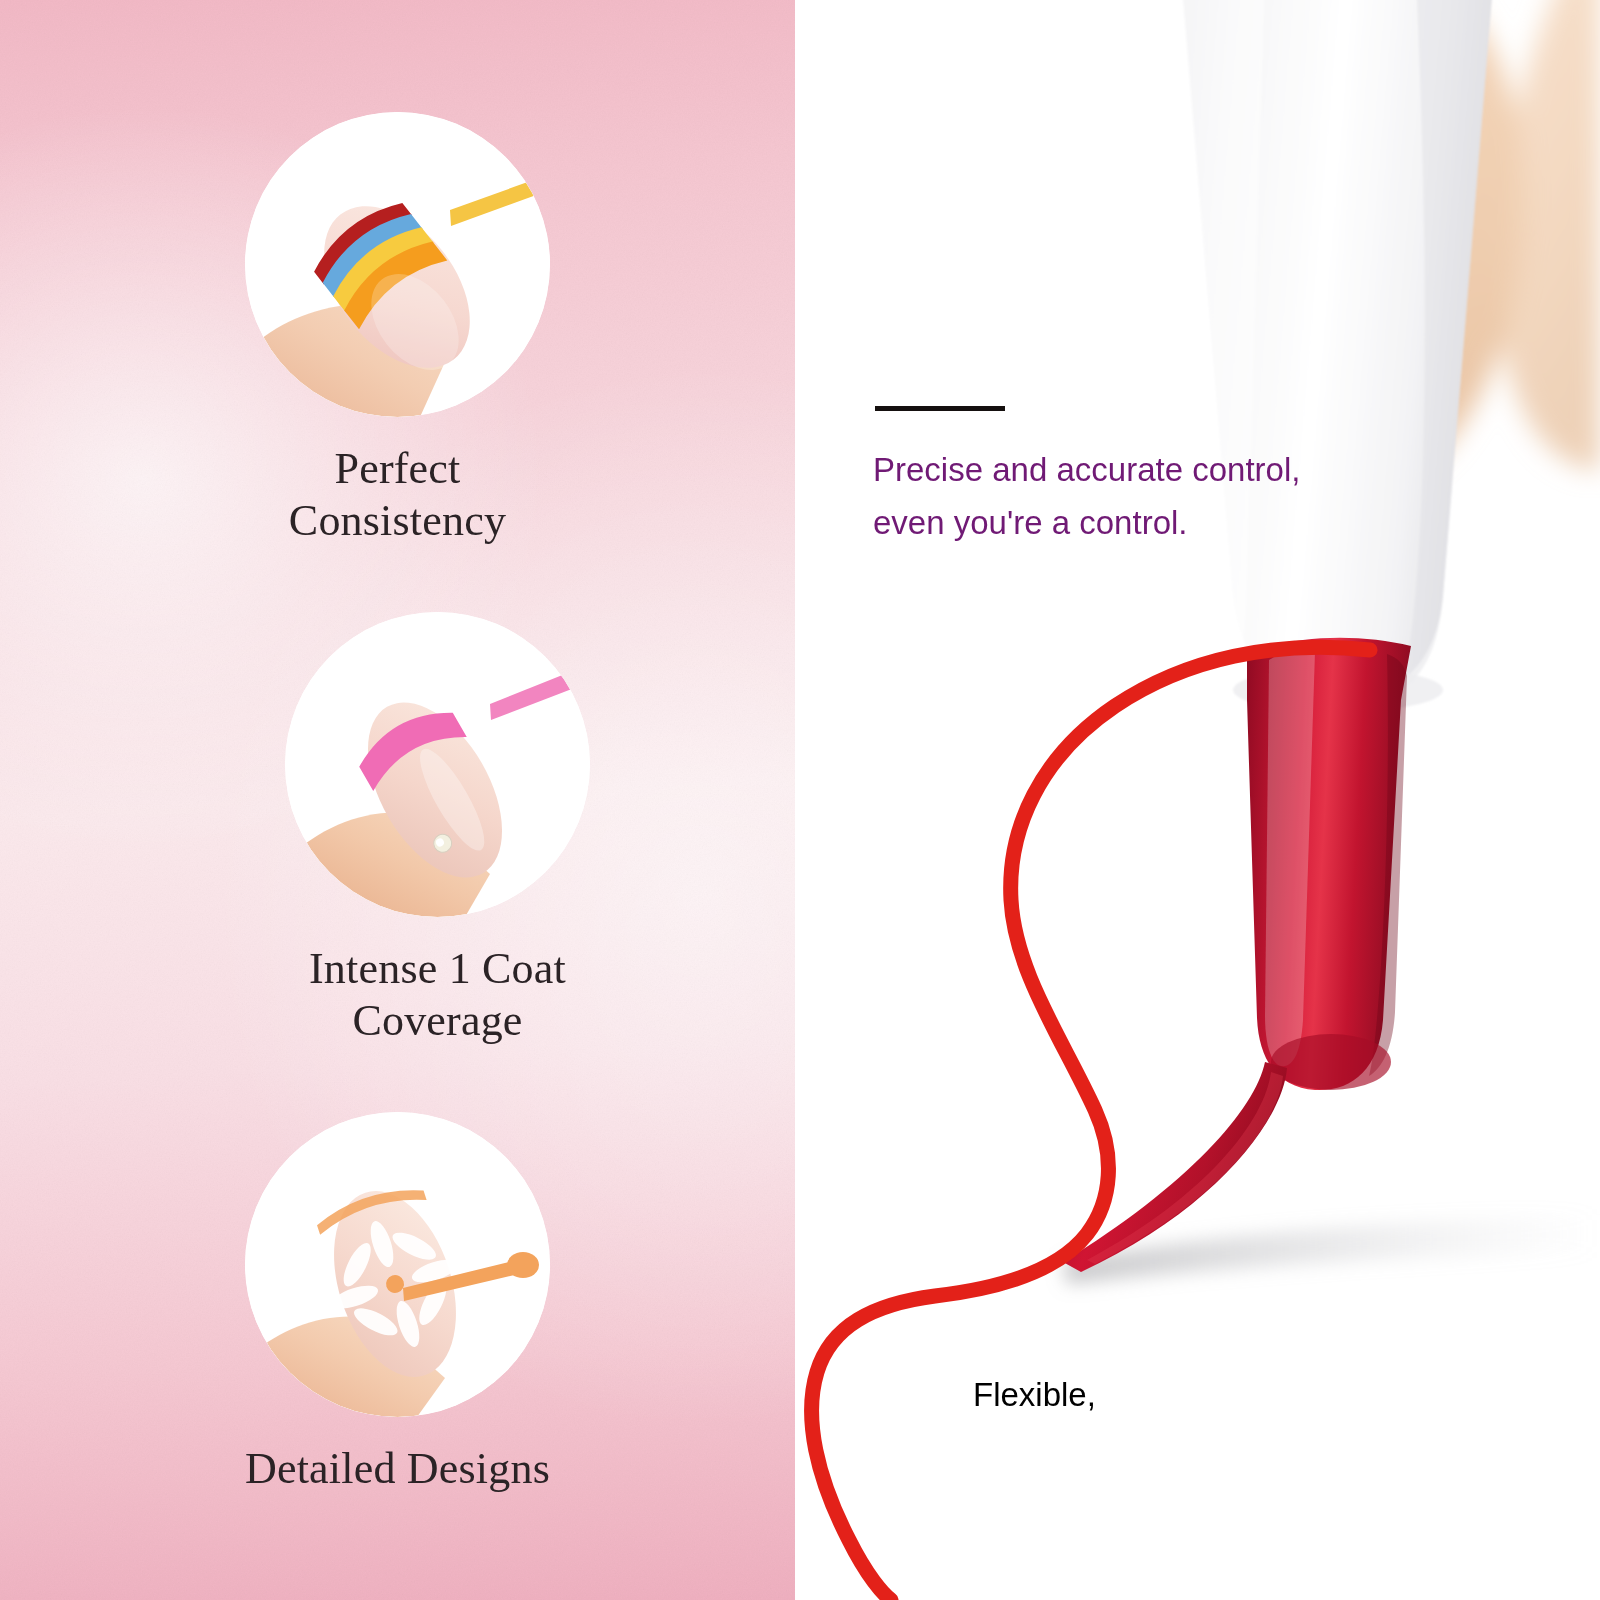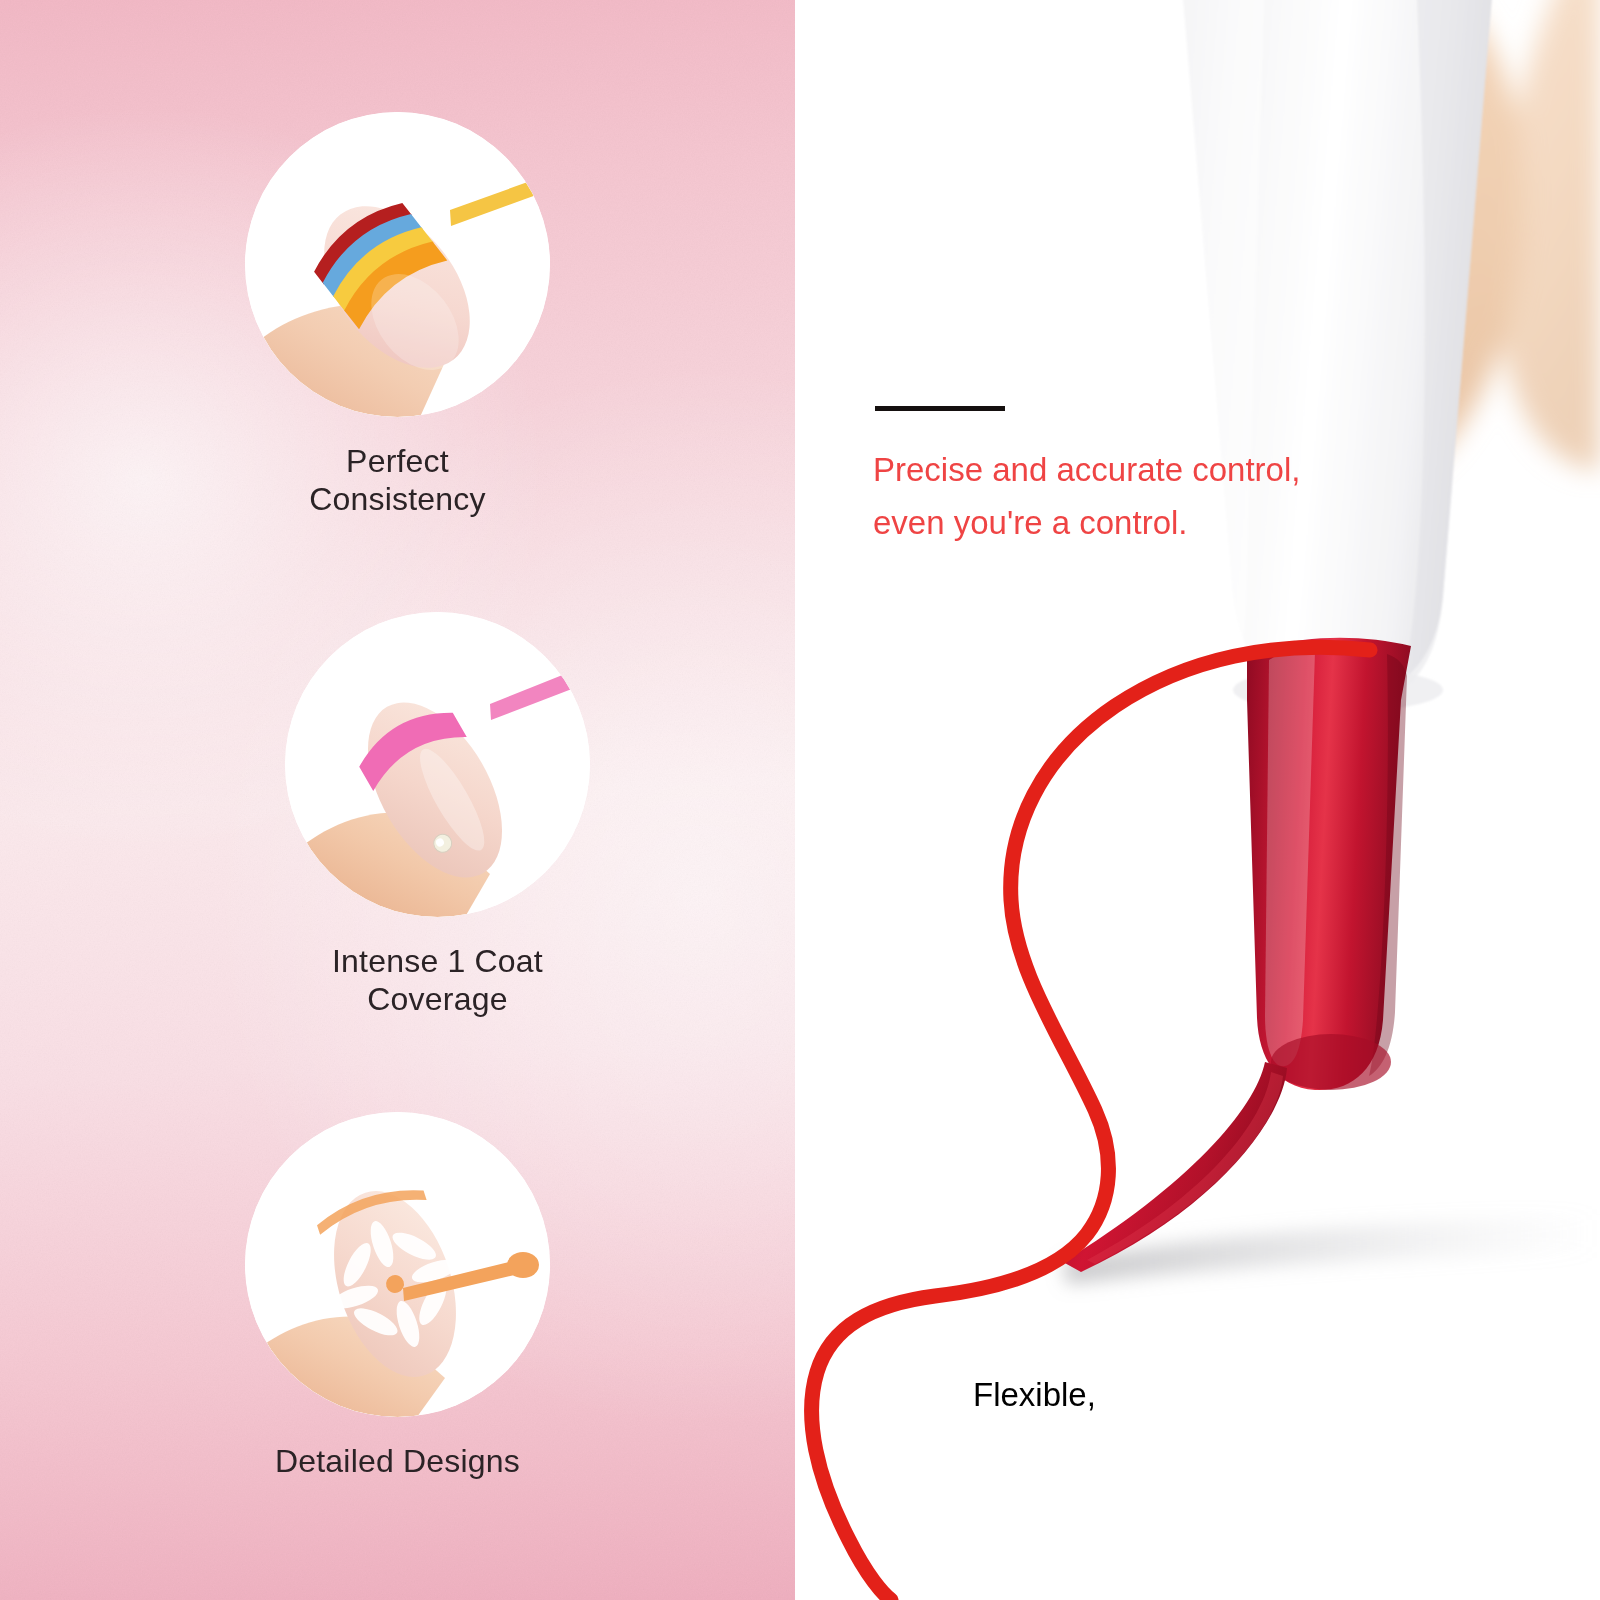--- a/index.html
+++ b/index.html
@@ -26,43 +26,43 @@
   .feature{
     position:absolute;left:0;width:795px;text-align:center;
   }
   .circle{
     width:305px;height:305px;border-radius:50%;
     background:#ffffff;margin:0 auto;position:relative;overflow:hidden;
   }
   .circle svg{position:absolute;left:0;top:0;}
   .feat-label{
     margin-top:26px;
-    font-size:32px;line-height:1.18;font-weight:500;
-    color:#2b2326;letter-spacing:.2px;
+    font-size:44px;line-height:1.18;font-weight:500;
+    color:#2b2326;letter-spacing:.2px;font-family:Liberation Serif, serif;
   }
 
   
   .right-panel{
     position:absolute;left:795px;top:0;width:805px;height:1600px;
     background:#ffffff;overflow:hidden;
   }
   .headline{
     position:absolute;left:78px;top:132px;width:720px;
     font-size:86px;line-height:1.10;font-weight:700;
     color:#c56570;letter-spacing:-1px;
     z-index:6;
   }
   .rule{
     position:absolute;left:80px;top:406px;width:130px;height:5px;
     background:#15100f;z-index:6;
   }
   .subtext{
     position:absolute;left:78px;top:443px;width:560px;
     font-size:33px;line-height:1.62;font-weight:400;
-    color:#ef4444;z-index:6;
+    color:#701a75;z-index:6;
   }
   .bottom-caption{
     position:absolute;left:178px;top:1368px;width:420px;
     font-size:33px;line-height:1.62;font-weight:400;
     color:#000000;z-index:6;
   }
   .product-art{position:absolute;left:0;top:0;width:805px;height:1600px;z-index:2;}
   .rc-line{position:absolute;left:0;top:0;width:805px;height:1600px;z-index:4;}
 </style>
 </head>

